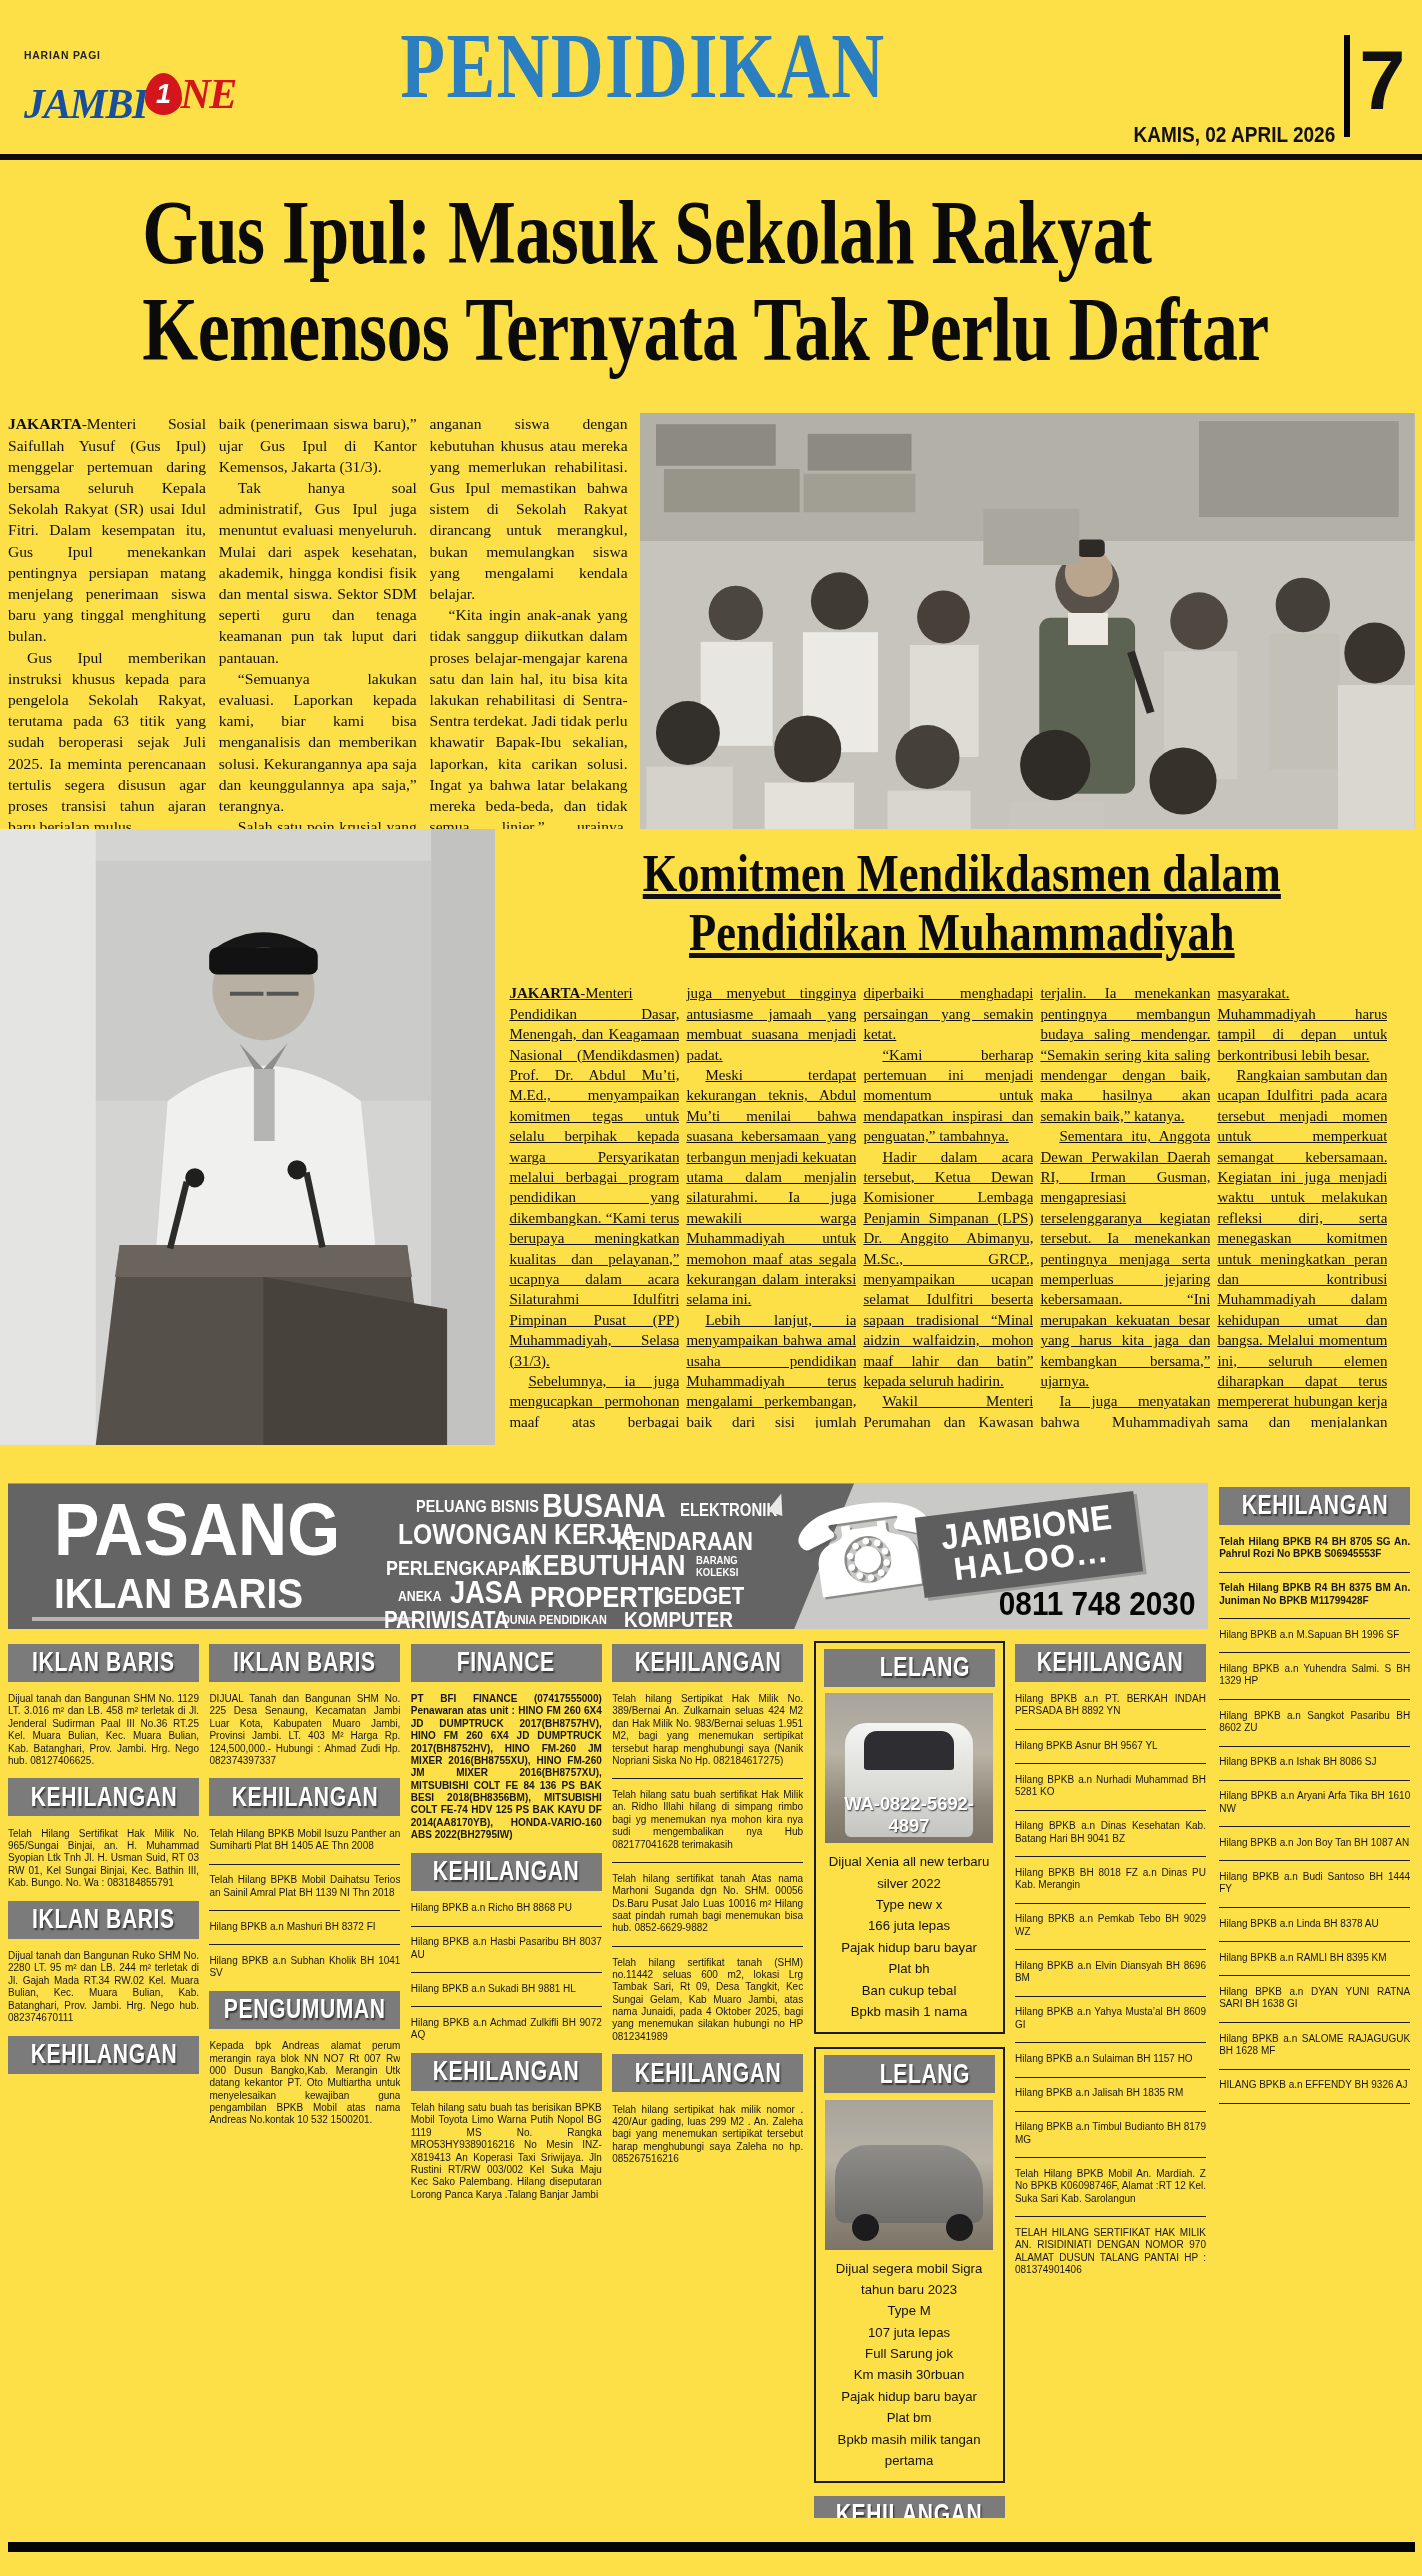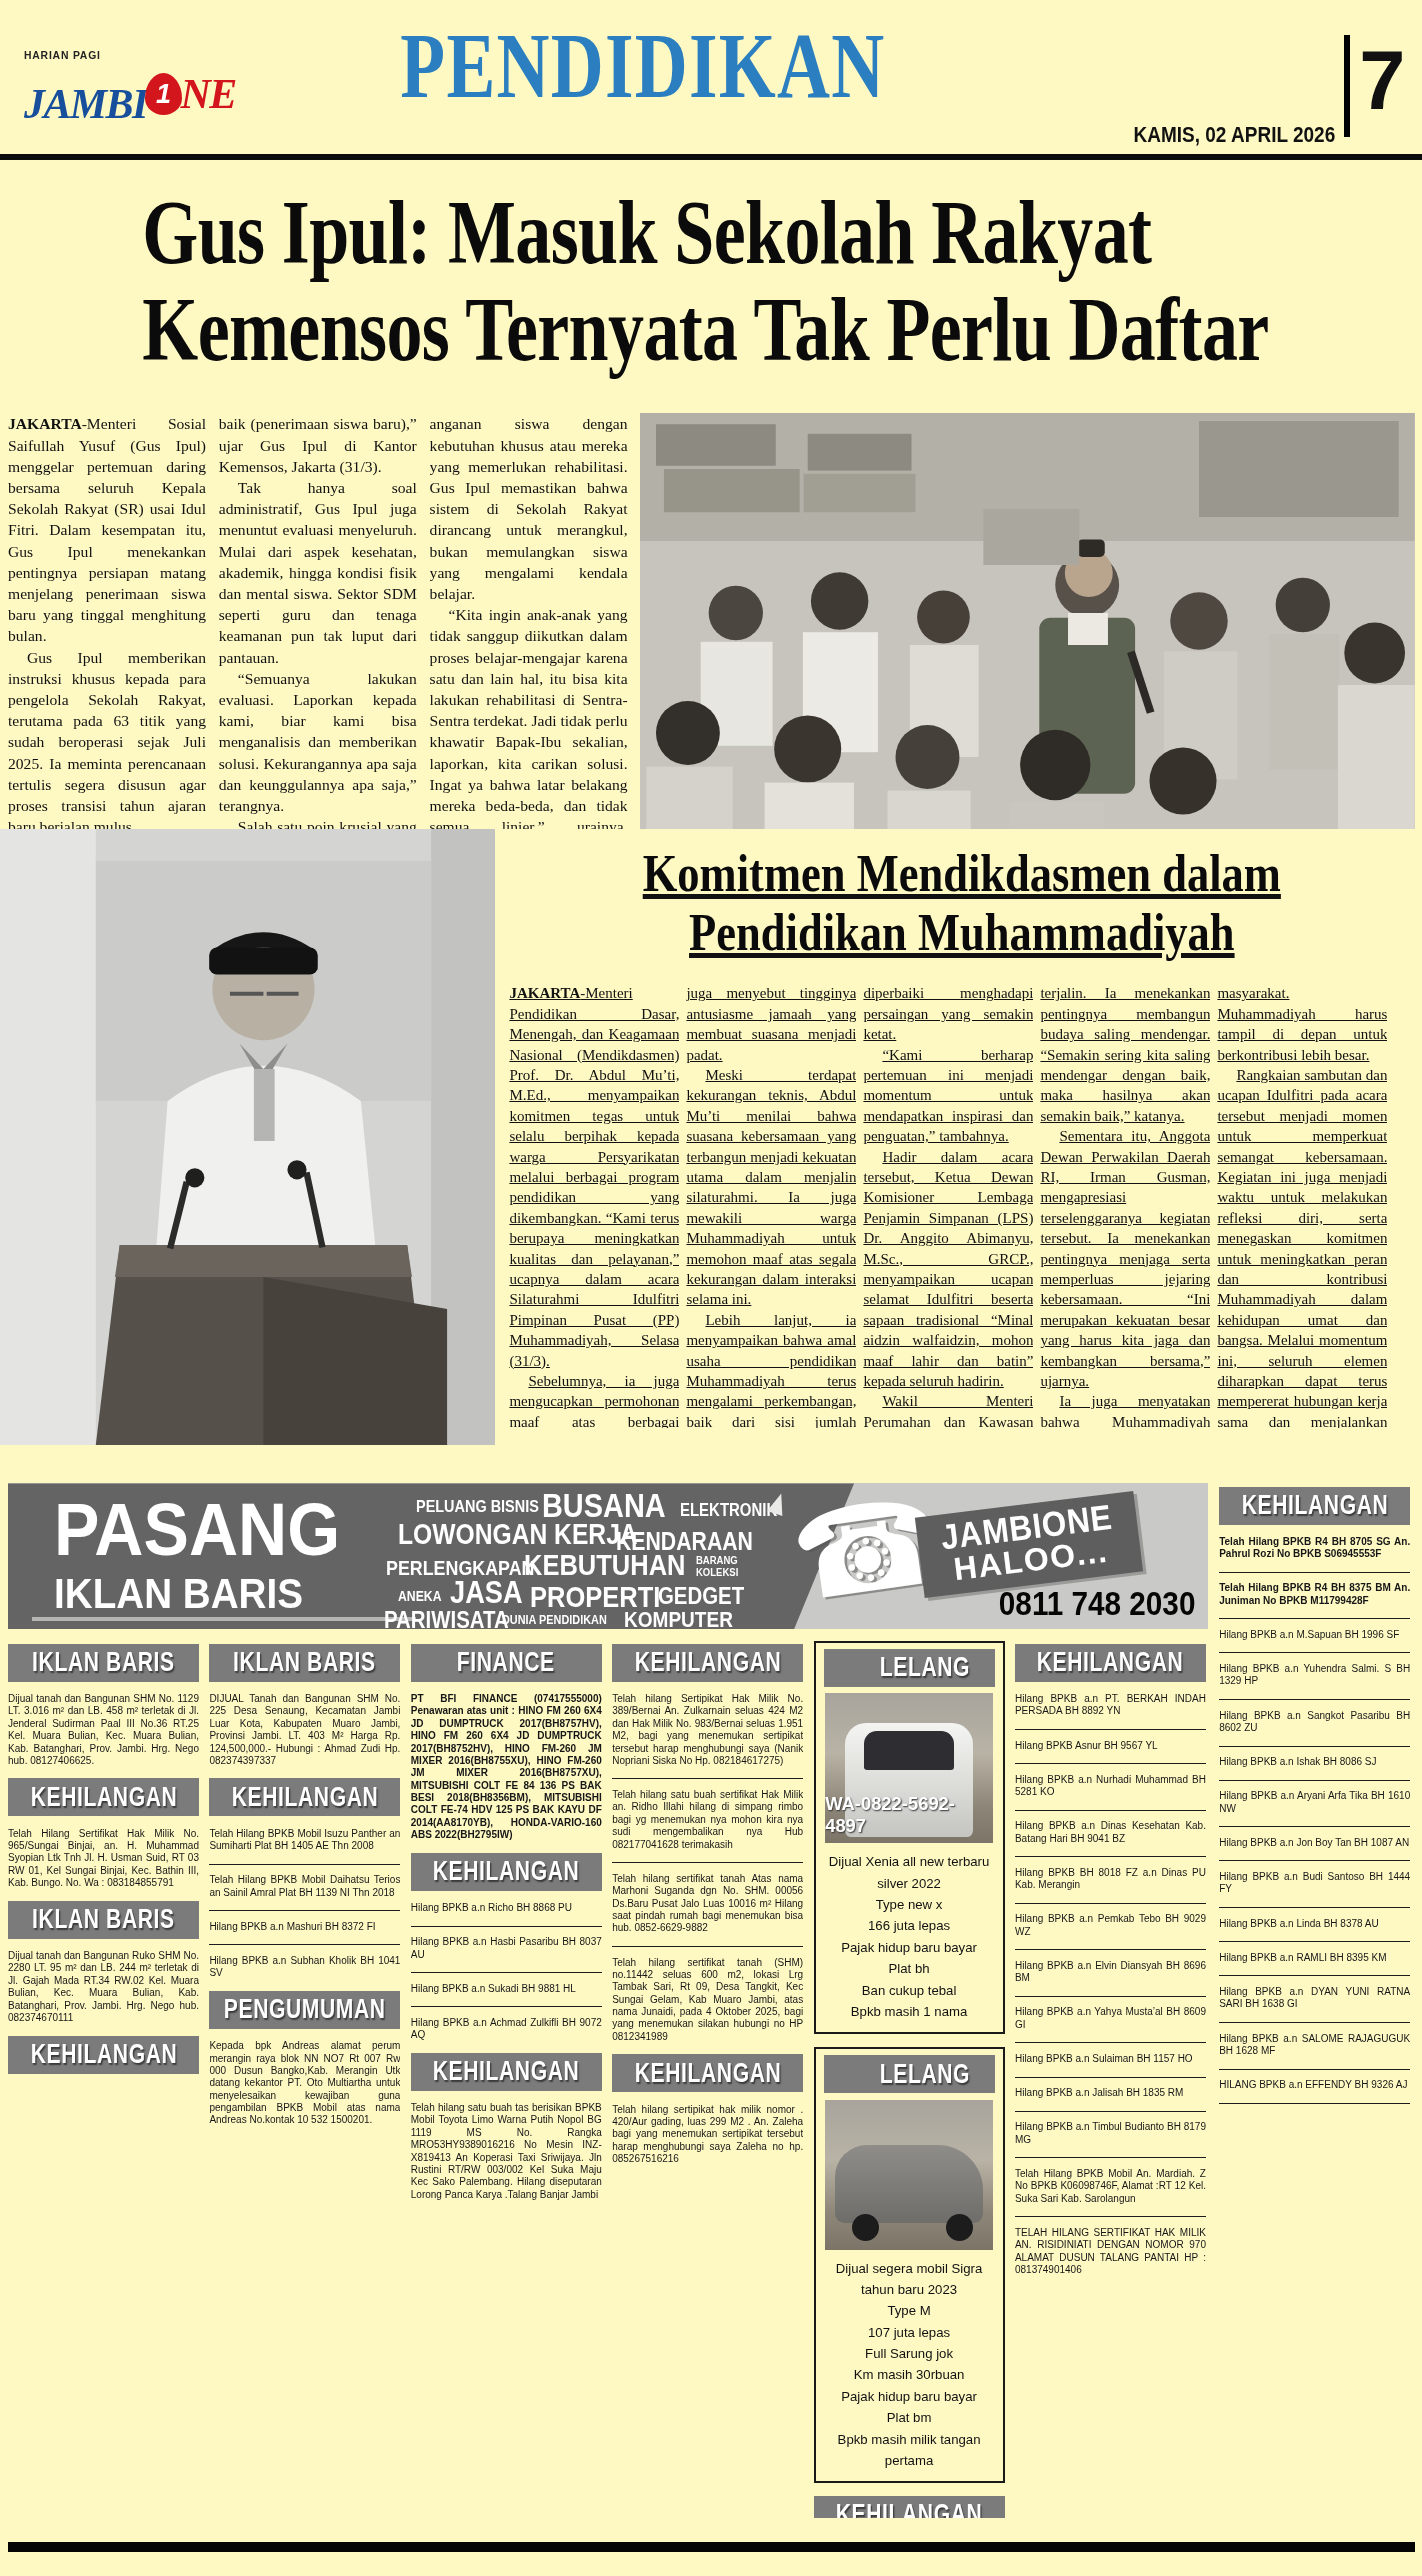--- a/index.html
+++ b/index.html
@@ -1,18 +1,18 @@
 <!DOCTYPE html>
 <html style="font-size:12.8px"><head>
 <meta charset="utf-8">
 <style>
   * { margin:0; padding:0; box-sizing:border-box; }
   html,body { background:#e8e8e8; }
   body { font-family:"Liberation Serif", serif; }
-  .page { position:relative; width:1423px; height:2576px; margin:0 auto; background:#fef9c3; overflow:hidden; color:#111; }
+  .page { position:relative; width:1423px; height:2576px; margin:0 auto; background:#fde047; overflow:hidden; color:#111; }
 
   
   .hdr { position:relative; height:160px; }
   .hdr-rule { position:absolute; left:0; right:0; top:154px; height:5.6px; background:#0c0c0c; }
   .logo { position:absolute; left:24px; top:51px; line-height:1; }
   .logo-small { font-family:"Liberation Sans",sans-serif; font-size:10.4px; font-weight:bold; letter-spacing:0.8px; color:#222; }
   .logo-row { display:flex; align-items:center; margin-top:1.6px; }
   .logo-main { font-size:42px; font-weight:bold; font-style:italic; color:#174f9c; letter-spacing:-1.6px;margin-top:20px; }
   .logo-one-circle { display:inline-block; width:37px; height:42px; background:#d2161b; border-radius:50% 50% 50% 50%/60% 60% 40% 40%; color:#fff; font-family:"Liberation Sans",sans-serif; font-weight:bold; font-size:27px; text-align:center; line-height:42px; font-style:italic; margin:0 -1.6px; }
   .logo-ne { font-size:42px; font-weight:bold; font-style:italic; color:#d2161b; letter-spacing:-1.6px; }
@@ -86,21 +86,21 @@
   .cl-ad.bold { font-weight:bold; }
   .cl-ad.rule { border-bottom:1.6px solid #1c1c1c; padding-bottom:11.2px; margin-bottom:9.6px; }
   .lelang-box { border:2.4px solid #1a1a1a; padding:6.4px 8px 9.6px; margin-bottom:12.8px; }
   .lelang-box .cl-header { margin:0 0 6.4px;padding-left:32px; }
   .car-photo { position:relative; height:150px; margin:3.2px 1.6px 8px; background:linear-gradient(#a8a49c 0%,#b9b3a6 40%,#8d8679 75%,#7c7467 100%); overflow:hidden; }
   .car-photo::before, .car-photo::after { content:""; position:absolute; }
   .car-front::before { left:12%; right:12%; top:20%; bottom:4%; background:linear-gradient(#f4f4f2,#d9d9d5 60%,#c4c4c0); border-radius:21px 21px 6.4px 6.4px; }
   .car-front::after { left:23%; right:23%; top:25%; height:26%; background:#2d2d32; border-radius:12.8px 12.8px 3.2px 3.2px; }
   .car-side::before { left:6%; right:6%; top:30%; bottom:18%; background:linear-gradient(#8f8d89,#6f6d69); border-radius:32px 45px 9.6px 9.6px; }
   .car-side::after { left:16%; bottom:6%; width:27px; height:27px; background:#1c1c1c; border-radius:50%; box-shadow:94px 0 0 #1c1c1c; }
-  .car-caption { position:absolute; left:0; right:0; bottom:6.4px; text-align:left; color:#fff; font-weight:bold; font-size:18.4px; text-shadow:0.8px 0.8px 1.6px #333; z-index:2; }
+  .car-caption { position:absolute; left:0; right:0; bottom:6.4px; text-align:center; color:#fff; font-weight:bold; font-size:18.4px; text-shadow:0.8px 0.8px 1.6px #333; z-index:2; }
   .lelang-text { text-align:center; font-size:13.2px; line-height:1.62; color:#111; }
 
   .bottom-rule { position:absolute; left:8px; right:8px; bottom:24px; height:9.6px; background:#050505; }
 </style>
 </head>
 <body>
 
 <div class="page">
 
   <header class="hdr">

